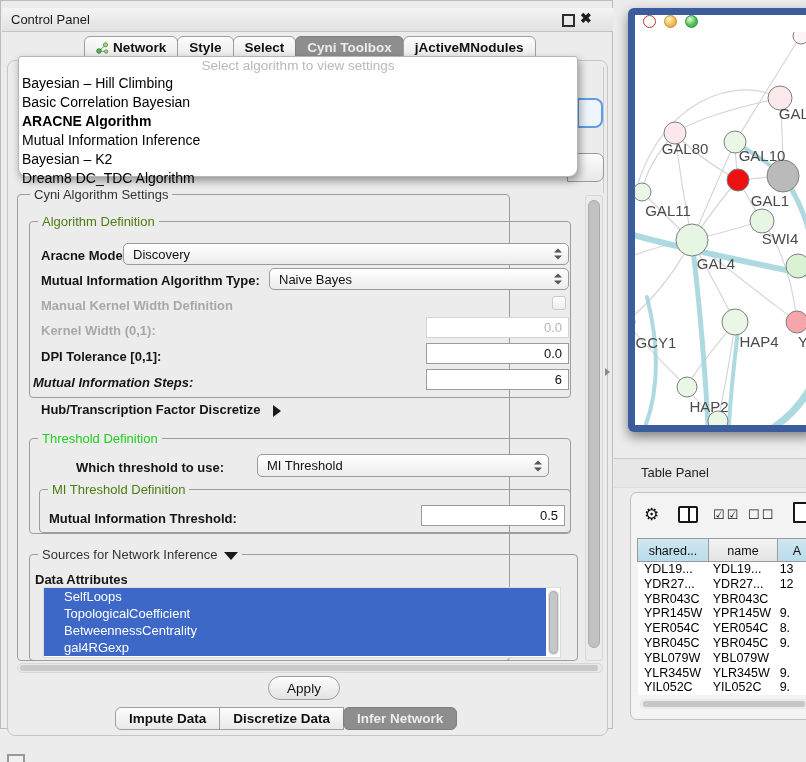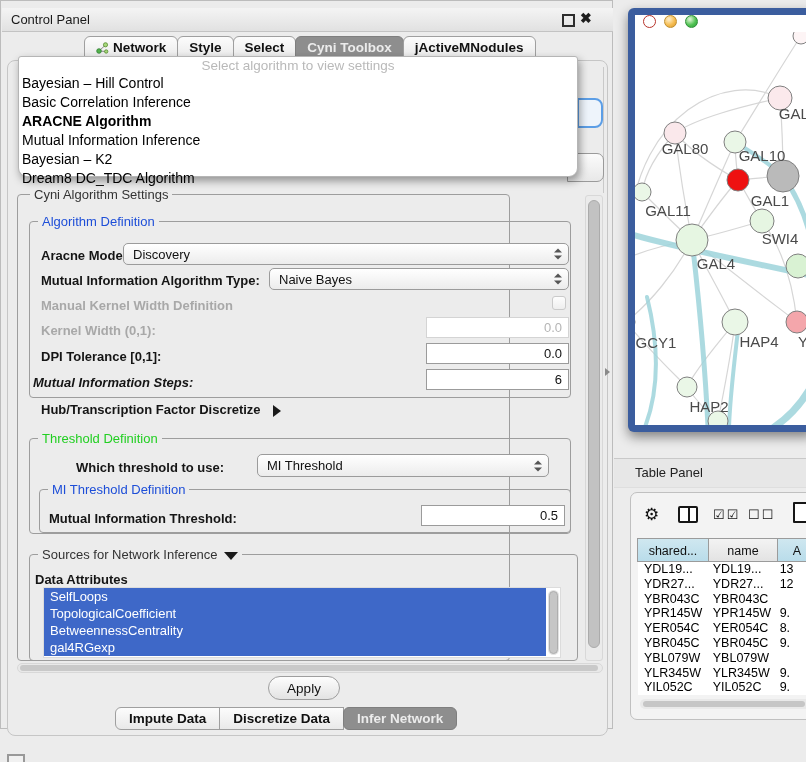--- a/index.html
+++ b/index.html
@@ -30,42 +30,42 @@
           background:linear-gradient(#fbfbfb,#e8e8e8);box-sizing:border-box;}
   
   .popup{left:18px;top:56px;width:560px;height:121px;background:#fff;border:1px solid #b5b5b5;
          border-radius:3px 3px 9px 9px;box-shadow:2px 4px 9px rgba(0,0,0,.38);box-sizing:border-box;z-index:50;}
   .dd-prompt{height:17px;line-height:17px;text-align:center;color:#b9b9b9;font-size:13.5px;}
   .dd-item{height:19px;line-height:19px;padding-left:3px;font-size:14px;color:#000;white-space:nowrap;}
   .dd-item.bold{font-weight:bold;}
   
   .group{border:1px solid #9d9d9d;border-radius:4px;box-sizing:border-box;}
   .glabel{position:absolute;top:-8px;left:8px;background:#ececec;padding:0 4px;font-size:13px;color:#333;white-space:nowrap;}
-  .glabel.blue{color:#1d4ed8;}
+  .glabel.blue{color:#4d7c0f;}
   .glabel.green{color:#22cf22;}
   .lbl{position:absolute;font-size:13px;font-weight:bold;color:#151515;white-space:nowrap;}
   .lbl.disabled{color:#a8a8a8;}
   .combo{position:absolute;border:1px solid #9b9b9b;border-radius:5px;background:linear-gradient(#ffffff,#ececec);
          font-size:13px;color:#111;display:flex;align-items:center;padding-left:9px;box-sizing:border-box;}
   .spin{position:absolute;right:5px;top:50%;transform:translateY(-50%);width:9px;height:13px;}
   .spin i{position:absolute;left:0;width:0;height:0;border-left:4.5px solid transparent;border-right:4.5px solid transparent;}
   .spin .up{top:1px;border-bottom:4.5px solid #555;}
   .spin .dn{bottom:1px;border-top:4.5px solid #555;}
   .field{position:absolute;border:1px solid #9b9b9b;background:#fff;font-size:13px;color:#111;
          display:flex;align-items:center;justify-content:flex-end;padding:0 6px;box-sizing:border-box;}
   .field.disabled{border-color:#d4d4d4;color:#b5b5b5;}
   .checkbox{position:absolute;width:14px;height:14px;border:1px solid #cacaca;border-radius:3px;
             background:linear-gradient(#fdfdfd,#eeeeee);box-sizing:border-box;}
   .tri-right{display:inline-block;width:0;height:0;border-top:6px solid transparent;border-bottom:6px solid transparent;
              border-left:8px solid #1a1a1a;margin-left:9px;vertical-align:middle;}
   .tri-down{display:inline-block;width:0;height:0;border-left:7px solid transparent;border-right:7px solid transparent;
             border-top:8px solid #1a1a1a;margin-left:6px;vertical-align:middle;}
   
   .attr-list{left:42px;top:586px;width:518px;height:71px;background:#fff;border:1px solid #dcdcdc;box-sizing:border-box;}
-  .attr-item{height:17px;line-height:17px;width:502px;padding-left:6px;font-size:13px;color:#fff;
+  .attr-item{height:17px;line-height:17px;width:502px;padding-left:20px;font-size:13px;color:#fff;
              background:#3e68c8;box-sizing:border-box;white-space:nowrap;}
   .list-vscroll{left:547px;top:589px;width:11px;height:65px;background:#e2e2e2;border-radius:6px;}
   .list-vthumb{position:absolute;left:1px;top:1px;width:9px;height:63px;background:#c6c6c6;border:1px solid #aeaeae;
                border-radius:5px;box-sizing:border-box;}
   
   .vscroll{left:584px;top:194px;width:18px;height:466px;background:#ebebeb;border:1px solid #d8d8d8;border-radius:3px;box-sizing:border-box;}
   .vthumb{position:absolute;left:2px;top:4px;width:12px;height:448px;background:#c2c2c2;border:1px solid #ababab;
           border-radius:7px;box-sizing:border-box;}
   .hscroll{left:16px;top:662px;width:586px;height:10px;background:#e9e9e9;border:1px solid #d8d8d8;border-radius:5px;box-sizing:border-box;}
   .hthumb{position:absolute;left:2px;top:1px;width:578px;height:6px;background:#c9c9c9;border-radius:4px;}
@@ -85,21 +85,21 @@
               box-shadow:0 5px 12px rgba(0,0,0,.45);}
   .net-inner{left:635px;top:15px;width:171px;height:410px;background:#fff;overflow:hidden;}
   .tl{position:absolute;top:15px;width:13px;height:13px;border-radius:50%;box-sizing:border-box;}
   .tl.red{background:radial-gradient(circle at 35% 30%, #fv 0%, #f1968f 8%, #ee4d42 55%, #ce352c 100%);border:1px solid #b7342c;}
   .tl.yellow{background:radial-gradient(circle at 35% 30%, #fde9bd 8%, #f6bd52 55%, #d99a2e 100%);border:1px solid #c08f2f;}
   .tl.green{background:radial-gradient(circle at 35% 30%, #d2f0c8 8%, #51c253 55%, #2e9e3b 100%);border:1px solid #2f9138;}
   #net-svg text{font-size:15px;fill:#4a4a4a;}
   
   .tp-strip{left:614px;top:458px;width:192px;height:30px;background:#e7e7e7;border-top:1px solid #c9c9c9;
             border-bottom:1px solid #dedede;box-sizing:border-box;}
-  .tp-title{padding-left:21px;line-height:28px;font-size:13px;color:#222;}
+  .tp-title{padding-left:27px;line-height:28px;font-size:13px;color:#222;}
   .tbl-window{left:630px;top:492px;width:182px;height:228px;background:#f3f3f3;border:1px solid #c0c0c0;
               border-radius:7px 0 0 7px;box-sizing:border-box;}
   .gear{left:644px;top:504px;font-size:17px;color:#111;}
   .spliticon{left:678px;top:506px;width:20px;height:17px;border:2px solid #161616;border-radius:2px;background:#fff;box-sizing:border-box;}
   .spliticon i{position:absolute;left:8px;top:0;width:2px;height:13px;background:#161616;}
   .checksicon{left:713px;top:507px;font-size:13px;letter-spacing:2px;color:#111;}
   .unchecksicon{left:748px;top:507px;font-size:13px;letter-spacing:2px;color:#111;}
   .docicon{left:793px;top:502px;width:17px;height:21px;border:2px solid #161616;background:#fff;border-radius:1px;box-sizing:border-box;}
   .tbl-header{left:638px;top:538px;height:24px;display:flex;}
   .th{height:24px;line-height:24px;text-align:center;font-size:12.5px;color:#111;
@@ -241,22 +241,22 @@
     <div class="abs btabs" id="bottom-tabs">
         <div class="btab">Impute Data</div>
         <div class="btab">Discretize Data</div>
         <div class="btab selected">Infer Network</div>
       </div>
   </div>
 
   <div class="abs popup">
     <div class="dd-prompt">Select algorithm to view settings</div>
     <div id="algo-items">
-        <div class="dd-item">Bayesian – Hill Control</div>
-        <div class="dd-item">Basic Correlation Inference</div>
+        <div class="dd-item">Bayesian – Hill Climbing</div>
+        <div class="dd-item">Basic Correlation Bayesian</div>
         <div class="dd-item bold">ARACNE Algorithm</div>
         <div class="dd-item">Mutual Information Inference</div>
         <div class="dd-item">Bayesian – K2</div>
         <div class="dd-item">Dream8 DC_TDC Algorithm</div>
       </div>
   </div>
 
   <div class="abs split-arrow"></div>
 
   <div class="abs net-window"></div>

